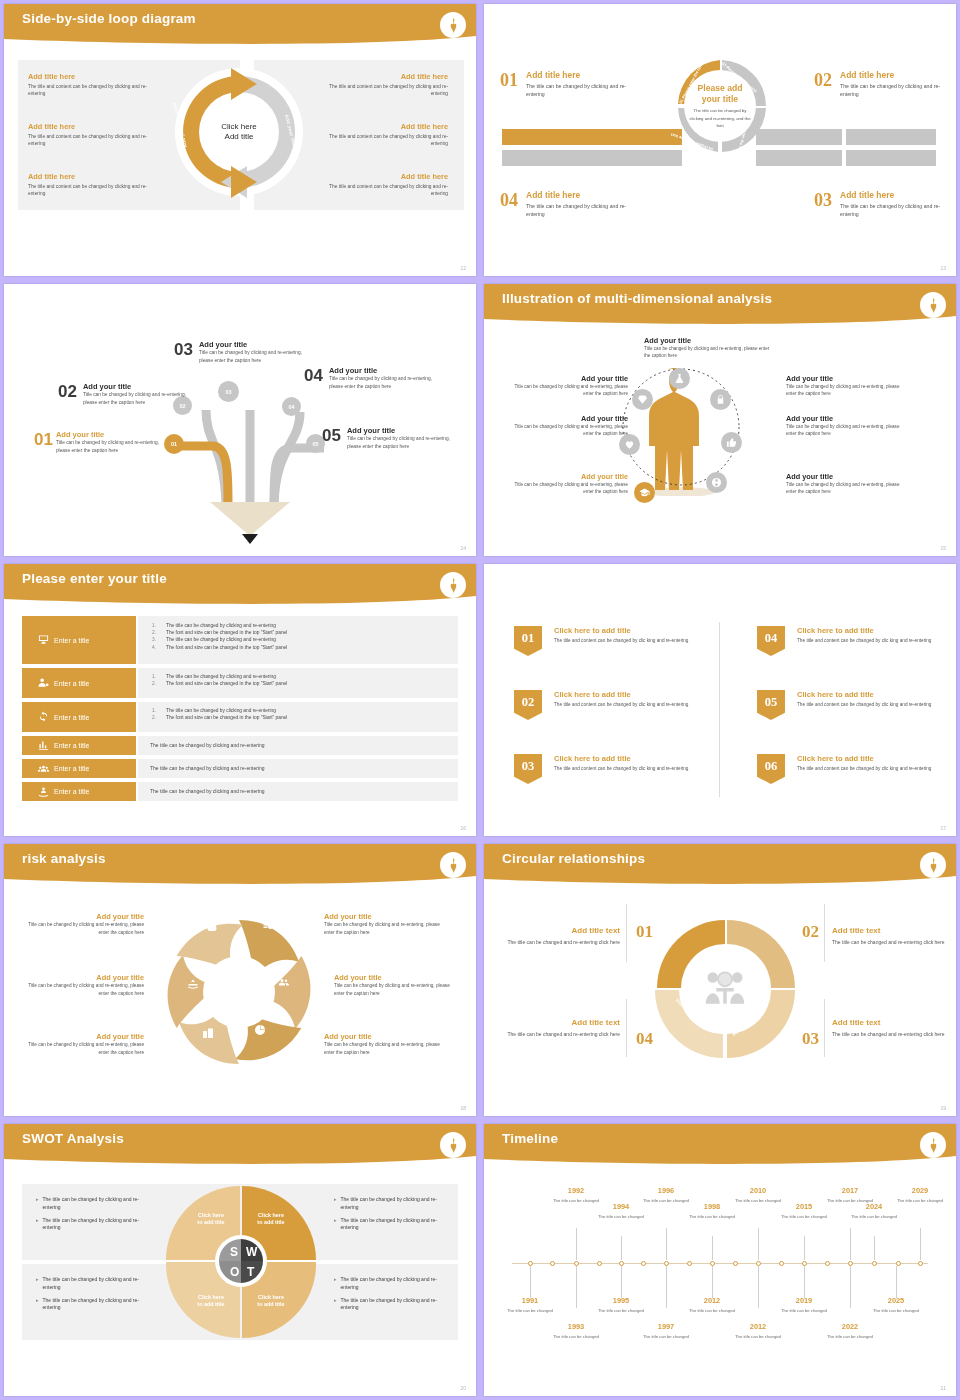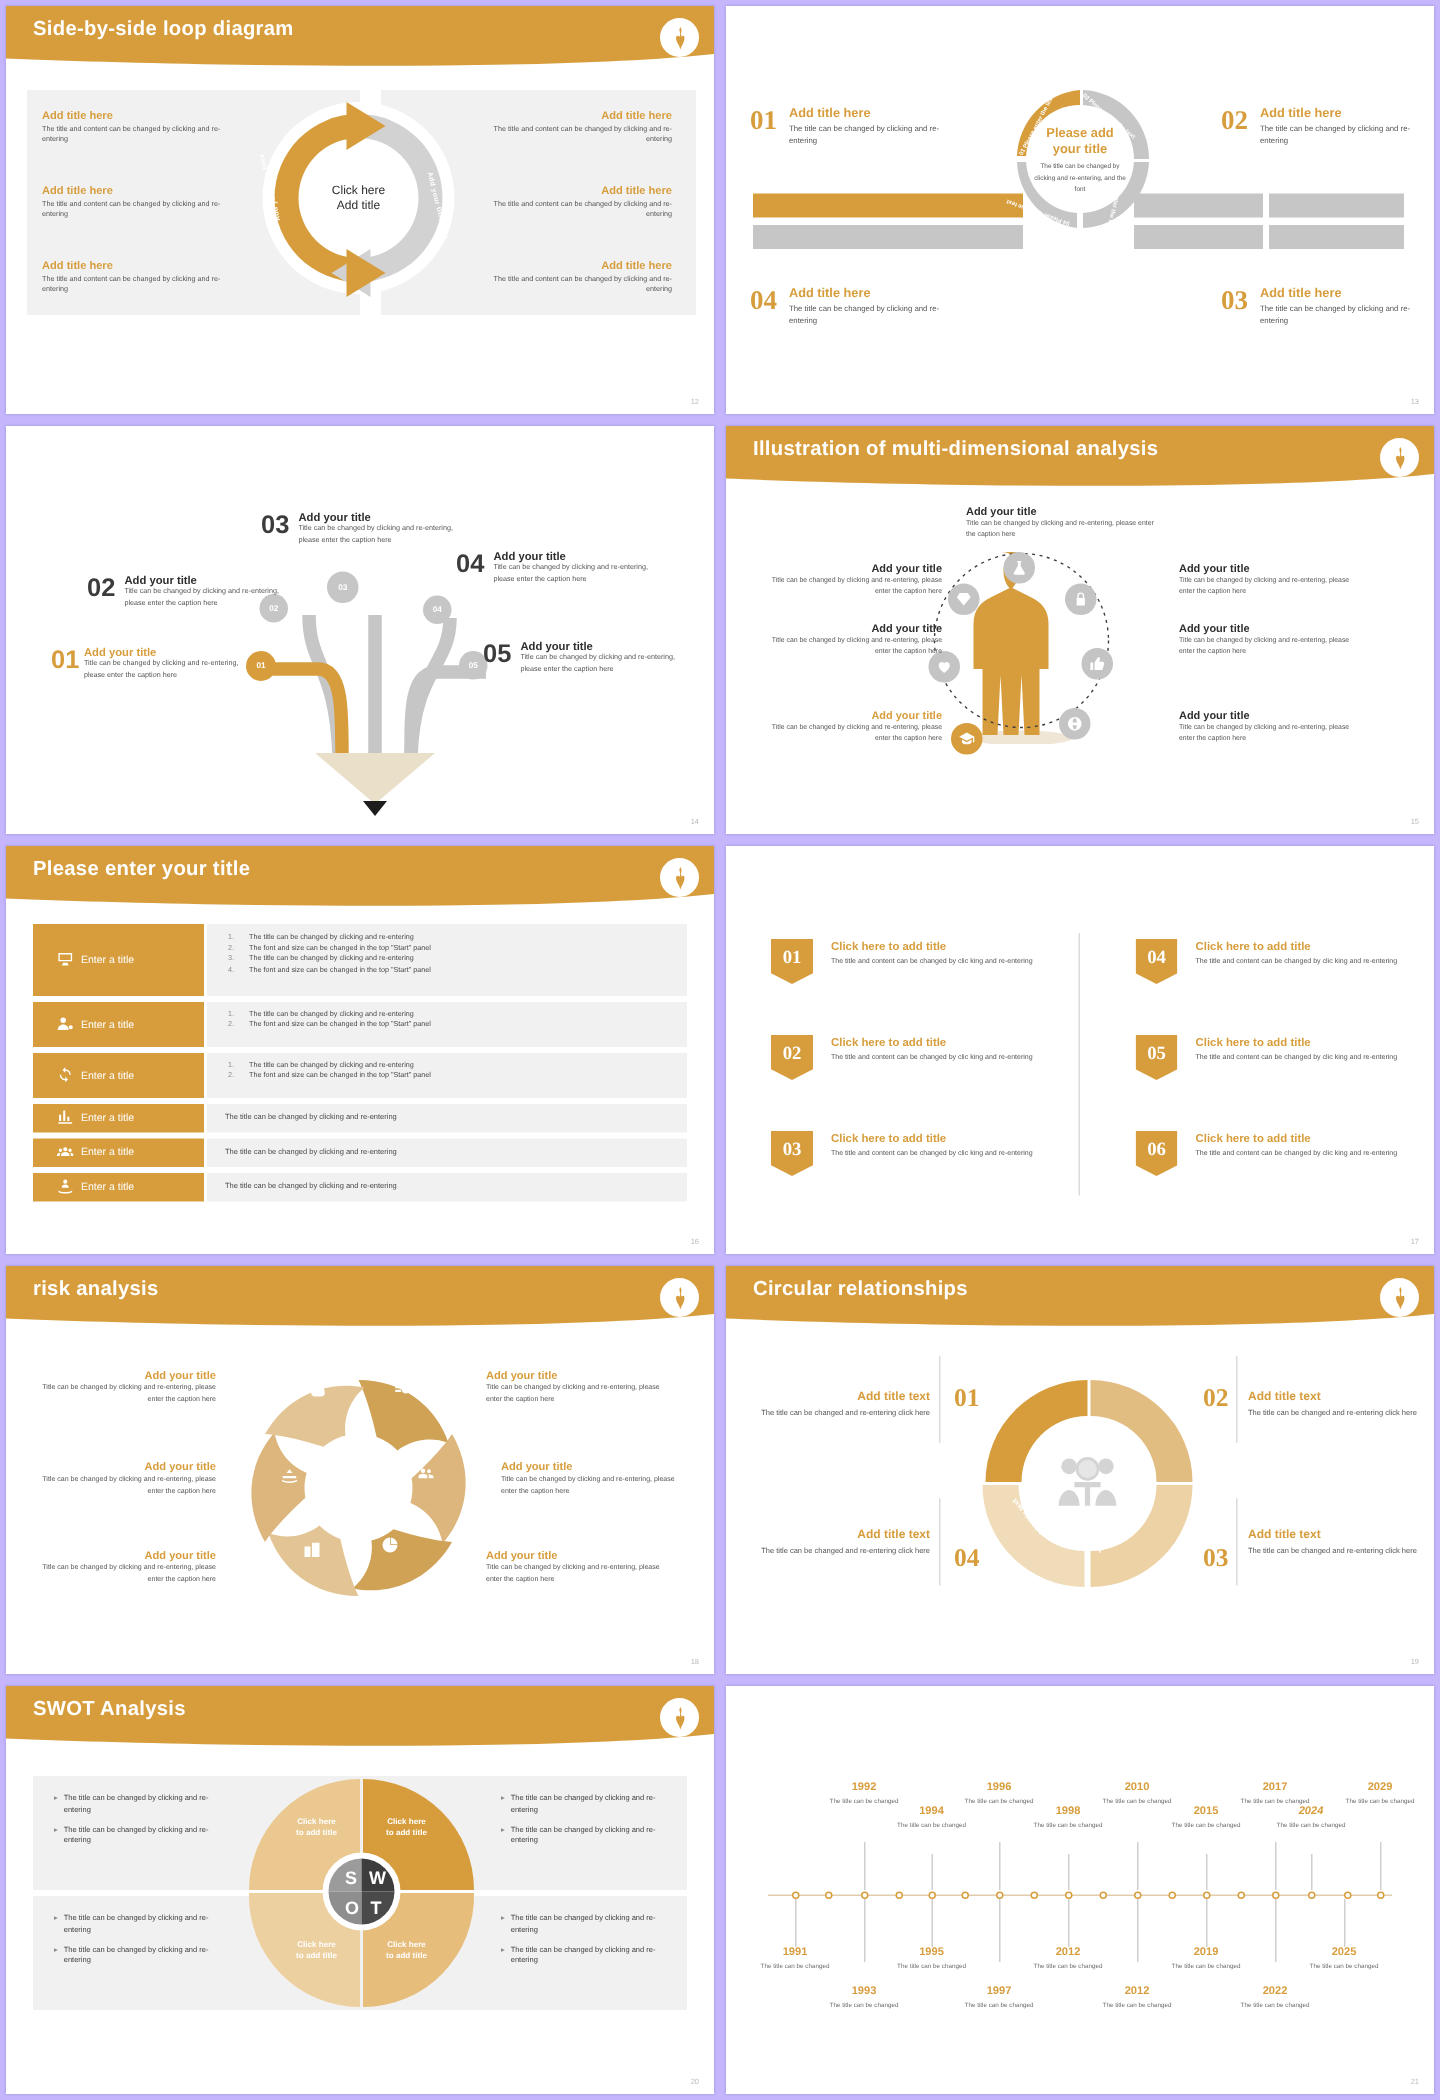--- a/index.html
+++ b/index.html
@@ -776,20 +776,29 @@
             <span>The title can be changed by clicking and re-entering</span>
           </div>
         </div>
 
   <div class="pg">20</div>
 </div>
     </div>
 
 <div class="slide">
       <div class="slide-inner">
+  <div class="hdr">
+    <div class="band2"></div>
+    <h1>Timeline</h1>
+    <div class="logo">
+      <svg viewBox="0 0 24 28">
+              <path d="M12 0C9 5 14 7 11 12 8 9 6 12 7 16c1 5 4 6 5 12 2-5 4-7 5-12 1-4-1-7-3-4-3-5 2-7-2-12z" fill="#d79d3c"></path>
+            </svg>
+          </div>
+  </div>
 
   <div style="position:absolute;left:28px;top:139px;width:416px;height:1px;background:#e0cdab;"></div>
 
   <div class="tick" style="left:44px;top:137px;"></div>
   <div class="tick" style="left:66px;top:137px;"></div>
   <div class="tick" style="left:90px;top:137px;"></div>
   <div class="tick" style="left:113px;top:137px;"></div>
   <div class="tick" style="left:135px;top:137px;"></div>
   <div class="tick" style="left:157px;top:137px;"></div>
   <div class="tick" style="left:180px;top:137px;"></div>
@@ -832,21 +841,21 @@
   <div class="yr" style="left:152px;top:62px;width:60px;">1996</div>
   <div class="ys" style="left:152px;top:74px;width:60px;">The title can be changed</div>
   <div class="yr" style="left:198px;top:78px;width:60px;">1998</div>
   <div class="ys" style="left:198px;top:90px;width:60px;">The title can be changed</div>
   <div class="yr" style="left:244px;top:62px;width:60px;">2010</div>
   <div class="ys" style="left:244px;top:74px;width:60px;">The title can be changed</div>
   <div class="yr" style="left:290px;top:78px;width:60px;">2015</div>
   <div class="ys" style="left:290px;top:90px;width:60px;">The title can be changed</div>
   <div class="yr" style="left:336px;top:62px;width:60px;">2017</div>
   <div class="ys" style="left:336px;top:74px;width:60px;">The title can be changed</div>
-  <div class="yr" style="left:360px;top:78px;width:60px;font-style:italic;">2024</div>
+  <div class="yr" style="left:360px;top:78px;width:60px;">2024</div>
   <div class="ys" style="left:360px;top:90px;width:60px;">The title can be changed</div>
   <div class="yr" style="left:406px;top:62px;width:60px;">2029</div>
   <div class="ys" style="left:406px;top:74px;width:60px;">The title can be changed</div>
 
   <div class="yr" style="left:16px;top:172px;width:60px;">1991</div>
   <div class="ys" style="left:16px;top:184px;width:60px;">The title can be changed</div>
   <div class="yr" style="left:62px;top:198px;width:60px;">1993</div>
   <div class="ys" style="left:62px;top:210px;width:60px;">The title can be changed</div>
   <div class="yr" style="left:107px;top:172px;width:60px;">1995</div>
   <div class="ys" style="left:107px;top:184px;width:60px;">The title can be changed</div>

